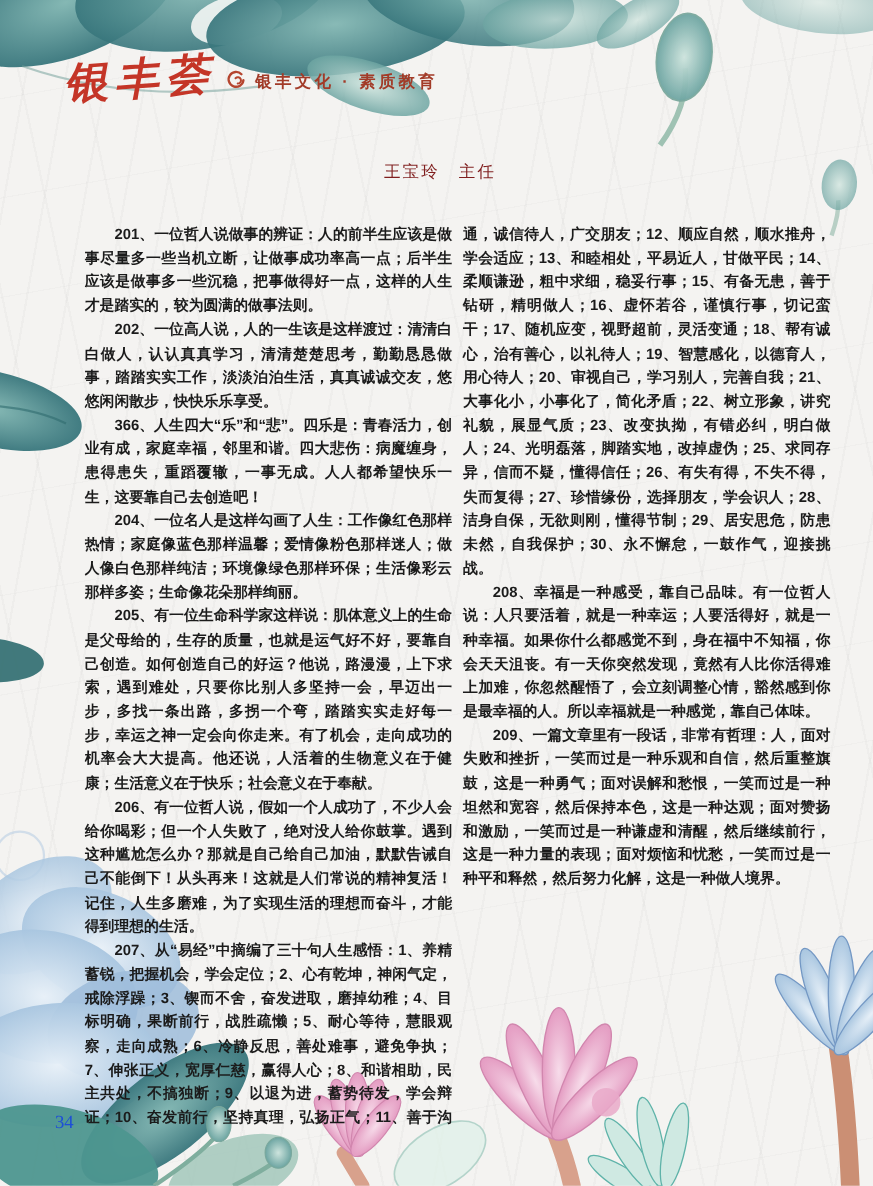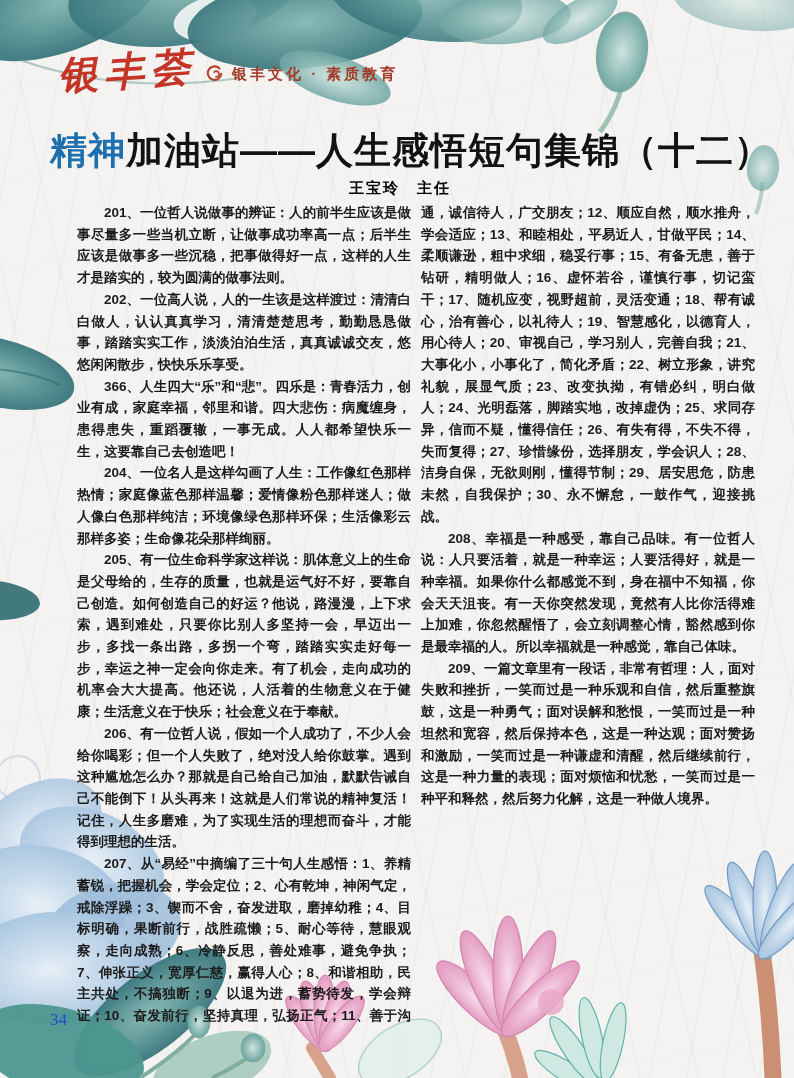--- a/index.html
+++ b/index.html
@@ -26,21 +26,21 @@
     font-size:15px;font-weight:700;color:#a23b28;letter-spacing:3px;
     margin-bottom:8px;
   }
 
   .title-block{position:absolute;left:50px;top:126px;width:700px;text-align:center;}
   .title-block h1{
     margin:0;font-size:37px;font-weight:900;color:#121212;
     line-height:50px;letter-spacing:1px;white-space:nowrap;
   }
   .title-hl{color:#1d6fae;}
-  .author{margin-top:3px;font-size:15px;font-weight:700;color:#000000;letter-spacing:2px;}
+  .author{margin-top:21px;font-size:15px;font-weight:400;color:#7f1d1d;letter-spacing:2px;}
 
   .article{
     position:absolute;left:77px;top:202px;width:678px;height:832px;
     column-count:2;column-gap:10px;column-fill:auto;overflow:hidden;
     font-size:13.5px;line-height:21.7px;font-weight:600;color:#1b1b1b;
     text-align:justify;
   }
   .article p{margin:0;text-indent:2em;}
 
   .page-number{
@@ -164,21 +164,20 @@
     <span class="brand-swirl">
       <svg width="18" height="18" viewBox="0 0 20 20">
         <path d="M15 5 A7.5 7.5 0 1 0 17 11" fill="none" stroke="#b5452f" stroke-width="2.4" stroke-linecap="round"></path>
         <path d="M9 9 a3.2 3.2 0 1 1 2.2 5.4" fill="none" stroke="#b5452f" stroke-width="2" stroke-linecap="round"></path>
       </svg>
     </span>
     <span class="brand-tagline">银丰文化 · 素质教育</span>
   </div>
 
   <div class="title-block">
-    <h1><span class="title-hl">精神</span><span>加油站——人生感悟短句集锦（十二）</span></h1>
     <div class="author">王宝玲　主任</div>
   </div>
 
   <div class="article">
       <p>201、一位哲人说做事的辨证：人的前半生应该是做事尽量多一些当机立断，让做事成功率高一点；后半生应该是做事多一些沉稳，把事做得好一点，这样的人生才是踏实的，较为圆满的做事法则。</p>
       <p>202、一位高人说，人的一生该是这样渡过：清清白白做人，认认真真学习，清清楚楚思考，勤勤恳恳做事，踏踏实实工作，淡淡泊泊生活，真真诚诚交友，悠悠闲闲散步，快快乐乐享受。</p>
       <p>366、人生四大“乐”和“悲”。四乐是：青春活力，创业有成，家庭幸福，邻里和谐。四大悲伤：病魔缠身，患得患失，重蹈覆辙，一事无成。人人都希望快乐一生，这要靠自己去创造吧！</p>
       <p>204、一位名人是这样勾画了人生：工作像红色那样热情；家庭像蓝色那样温馨；爱情像粉色那样迷人；做人像白色那样纯洁；环境像绿色那样环保；生活像彩云那样多姿；生命像花朵那样绚丽。</p>
       <p>205、有一位生命科学家这样说：肌体意义上的生命是父母给的，生存的质量，也就是运气好不好，要靠自己创造。如何创造自己的好运？他说，路漫漫，上下求索，遇到难处，只要你比别人多坚持一会，早迈出一步，多找一条出路，多拐一个弯，踏踏实实走好每一步，幸运之神一定会向你走来。有了机会，走向成功的机率会大大提高。他还说，人活着的生物意义在于健康；生活意义在于快乐；社会意义在于奉献。</p>
       <p>206、有一位哲人说，假如一个人成功了，不少人会给你喝彩；但一个人失败了，绝对没人给你鼓掌。遇到这种尴尬怎么办？那就是自己给自己加油，默默告诫自己不能倒下！从头再来！这就是人们常说的精神复活！记住，人生多磨难，为了实现生活的理想而奋斗，才能得到理想的生活。</p>

